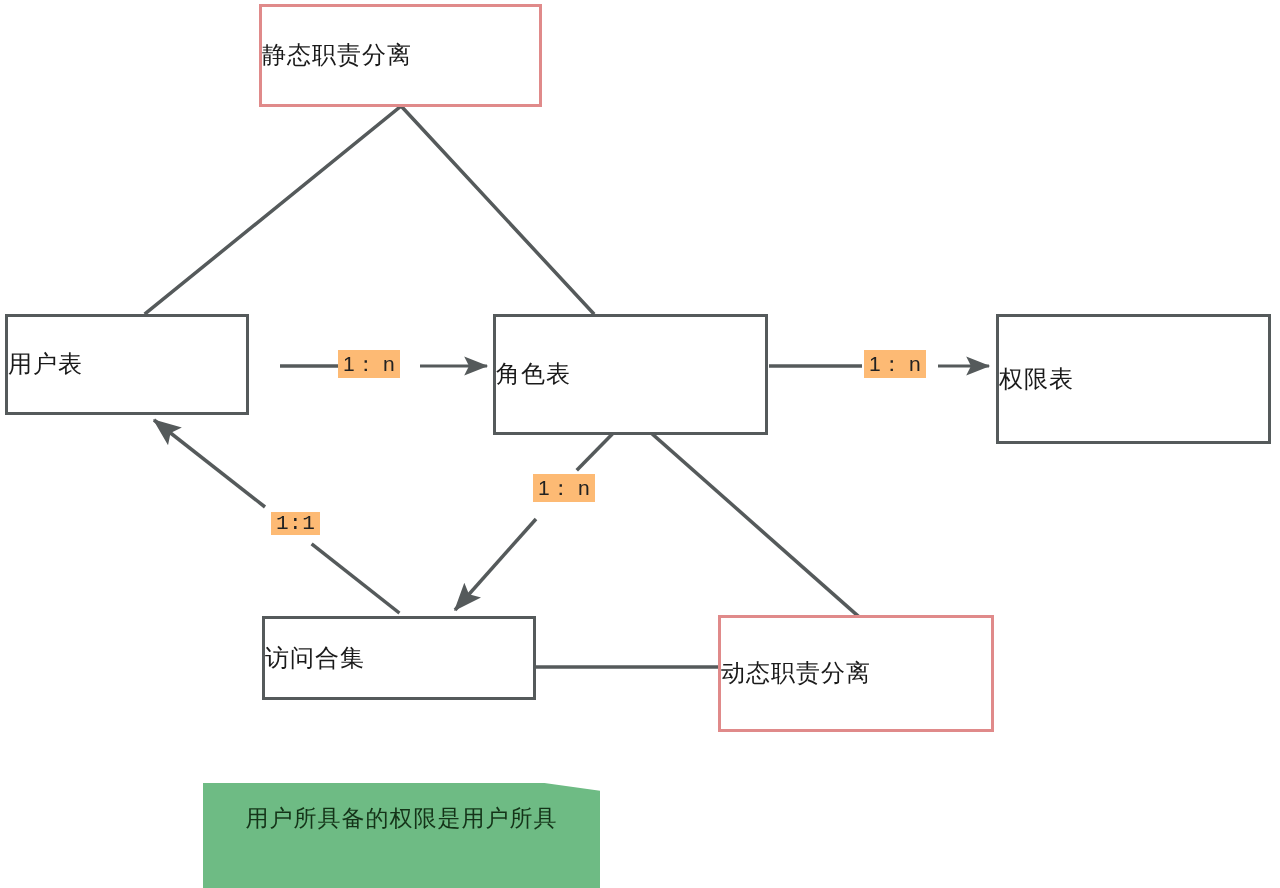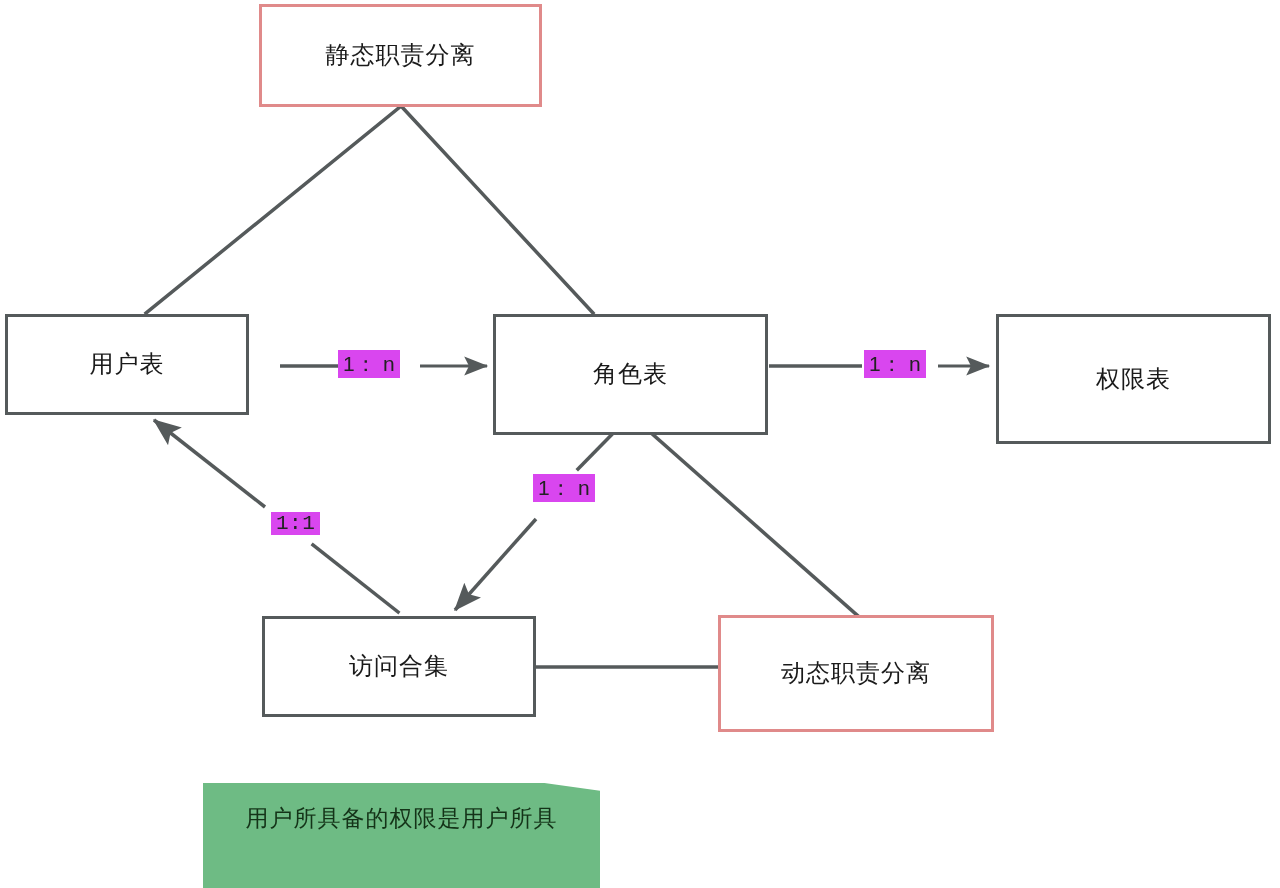--- a/index.html
+++ b/index.html
@@ -24,21 +24,20 @@
     top: 0;
     width: 1280px;
     height: 888px;
     pointer-events: none;
   }
   .node {
     position: absolute;
     box-sizing: border-box;
     display: flex;
     align-items: center;
-    justify-content: center;
     background: #ffffff;
     color: #1a1a1a;
     font-size: 24px;
     letter-spacing: 1px;
     line-height: 1.2;
     z-index: 3;
   }
   .node-gray {
     border: 3px solid #555a5b;
   }
@@ -49,21 +48,21 @@
     display: block;
     text-align: center;
     white-space: nowrap;
   }
   .edge-label {
     position: absolute;
     color: #222222;
     font-size: 21px;
     letter-spacing: 0.5px;
     white-space: nowrap;
-    background: #d946ef;
+    background: #fdba74;
     padding: 0 5px;
     z-index: 4;
   }
   .note {
     position: absolute;
     box-sizing: border-box;
     z-index: 2;
     color: #143318;
     font-size: 23px;
     line-height: 1.55;
@@ -132,21 +131,21 @@
   </div>
 
   <div class="node node-gray" style="left:493px; top:314px; width:275px; height:121px;">
     <span class="node-label">角色表</span>
   </div>
 
   <div class="node node-gray" style="left:996px; top:314px; width:275px; height:130px;">
     <span class="node-label">权限表</span>
   </div>
 
-  <div class="node node-gray" style="left:262px; top:616px; width:274px; height:101px;">
+  <div class="node node-gray" style="left:262px; top:616px; width:274px; height:84px;">
     <span class="node-label">访问合集</span>
   </div>
 
   <div class="node node-red" style="left:718px; top:615px; width:276px; height:117px;">
     <span class="node-label">动态职责分离</span>
   </div>
 
   <div class="edge-label" style="left:338px; top:350px;">1： n</div>
 
   <div class="edge-label" style="left:864px; top:350px;">1： n</div>

